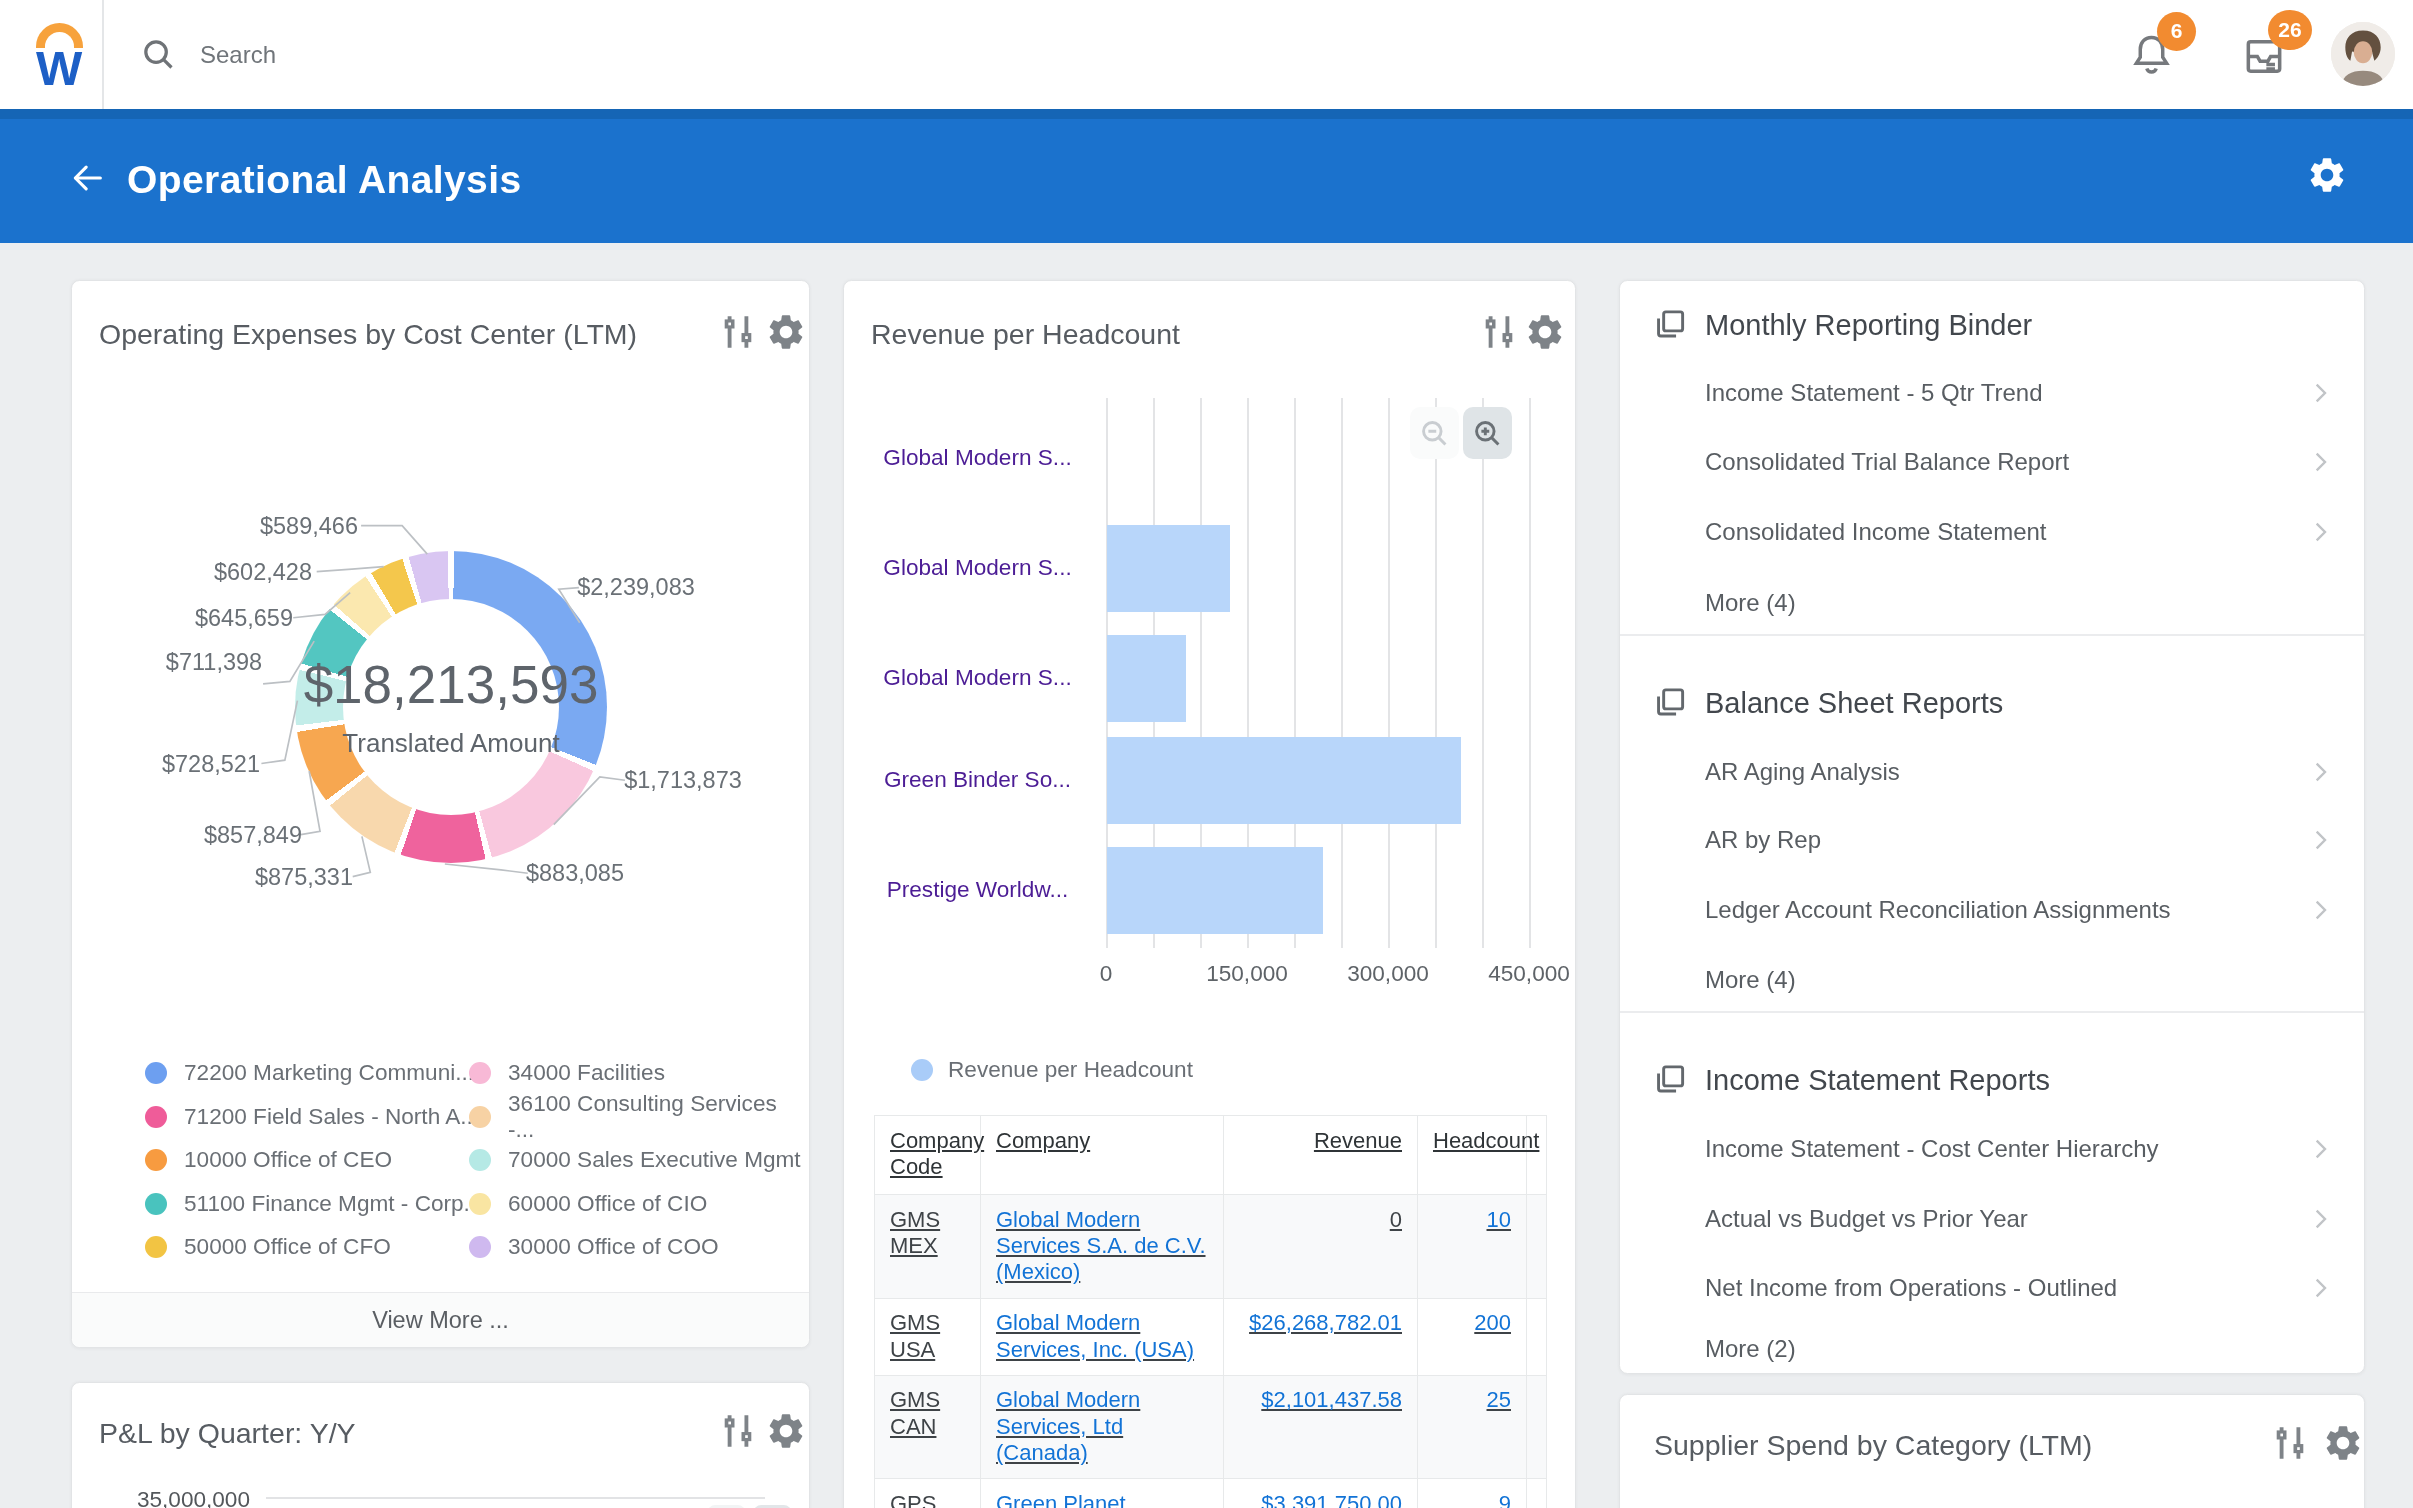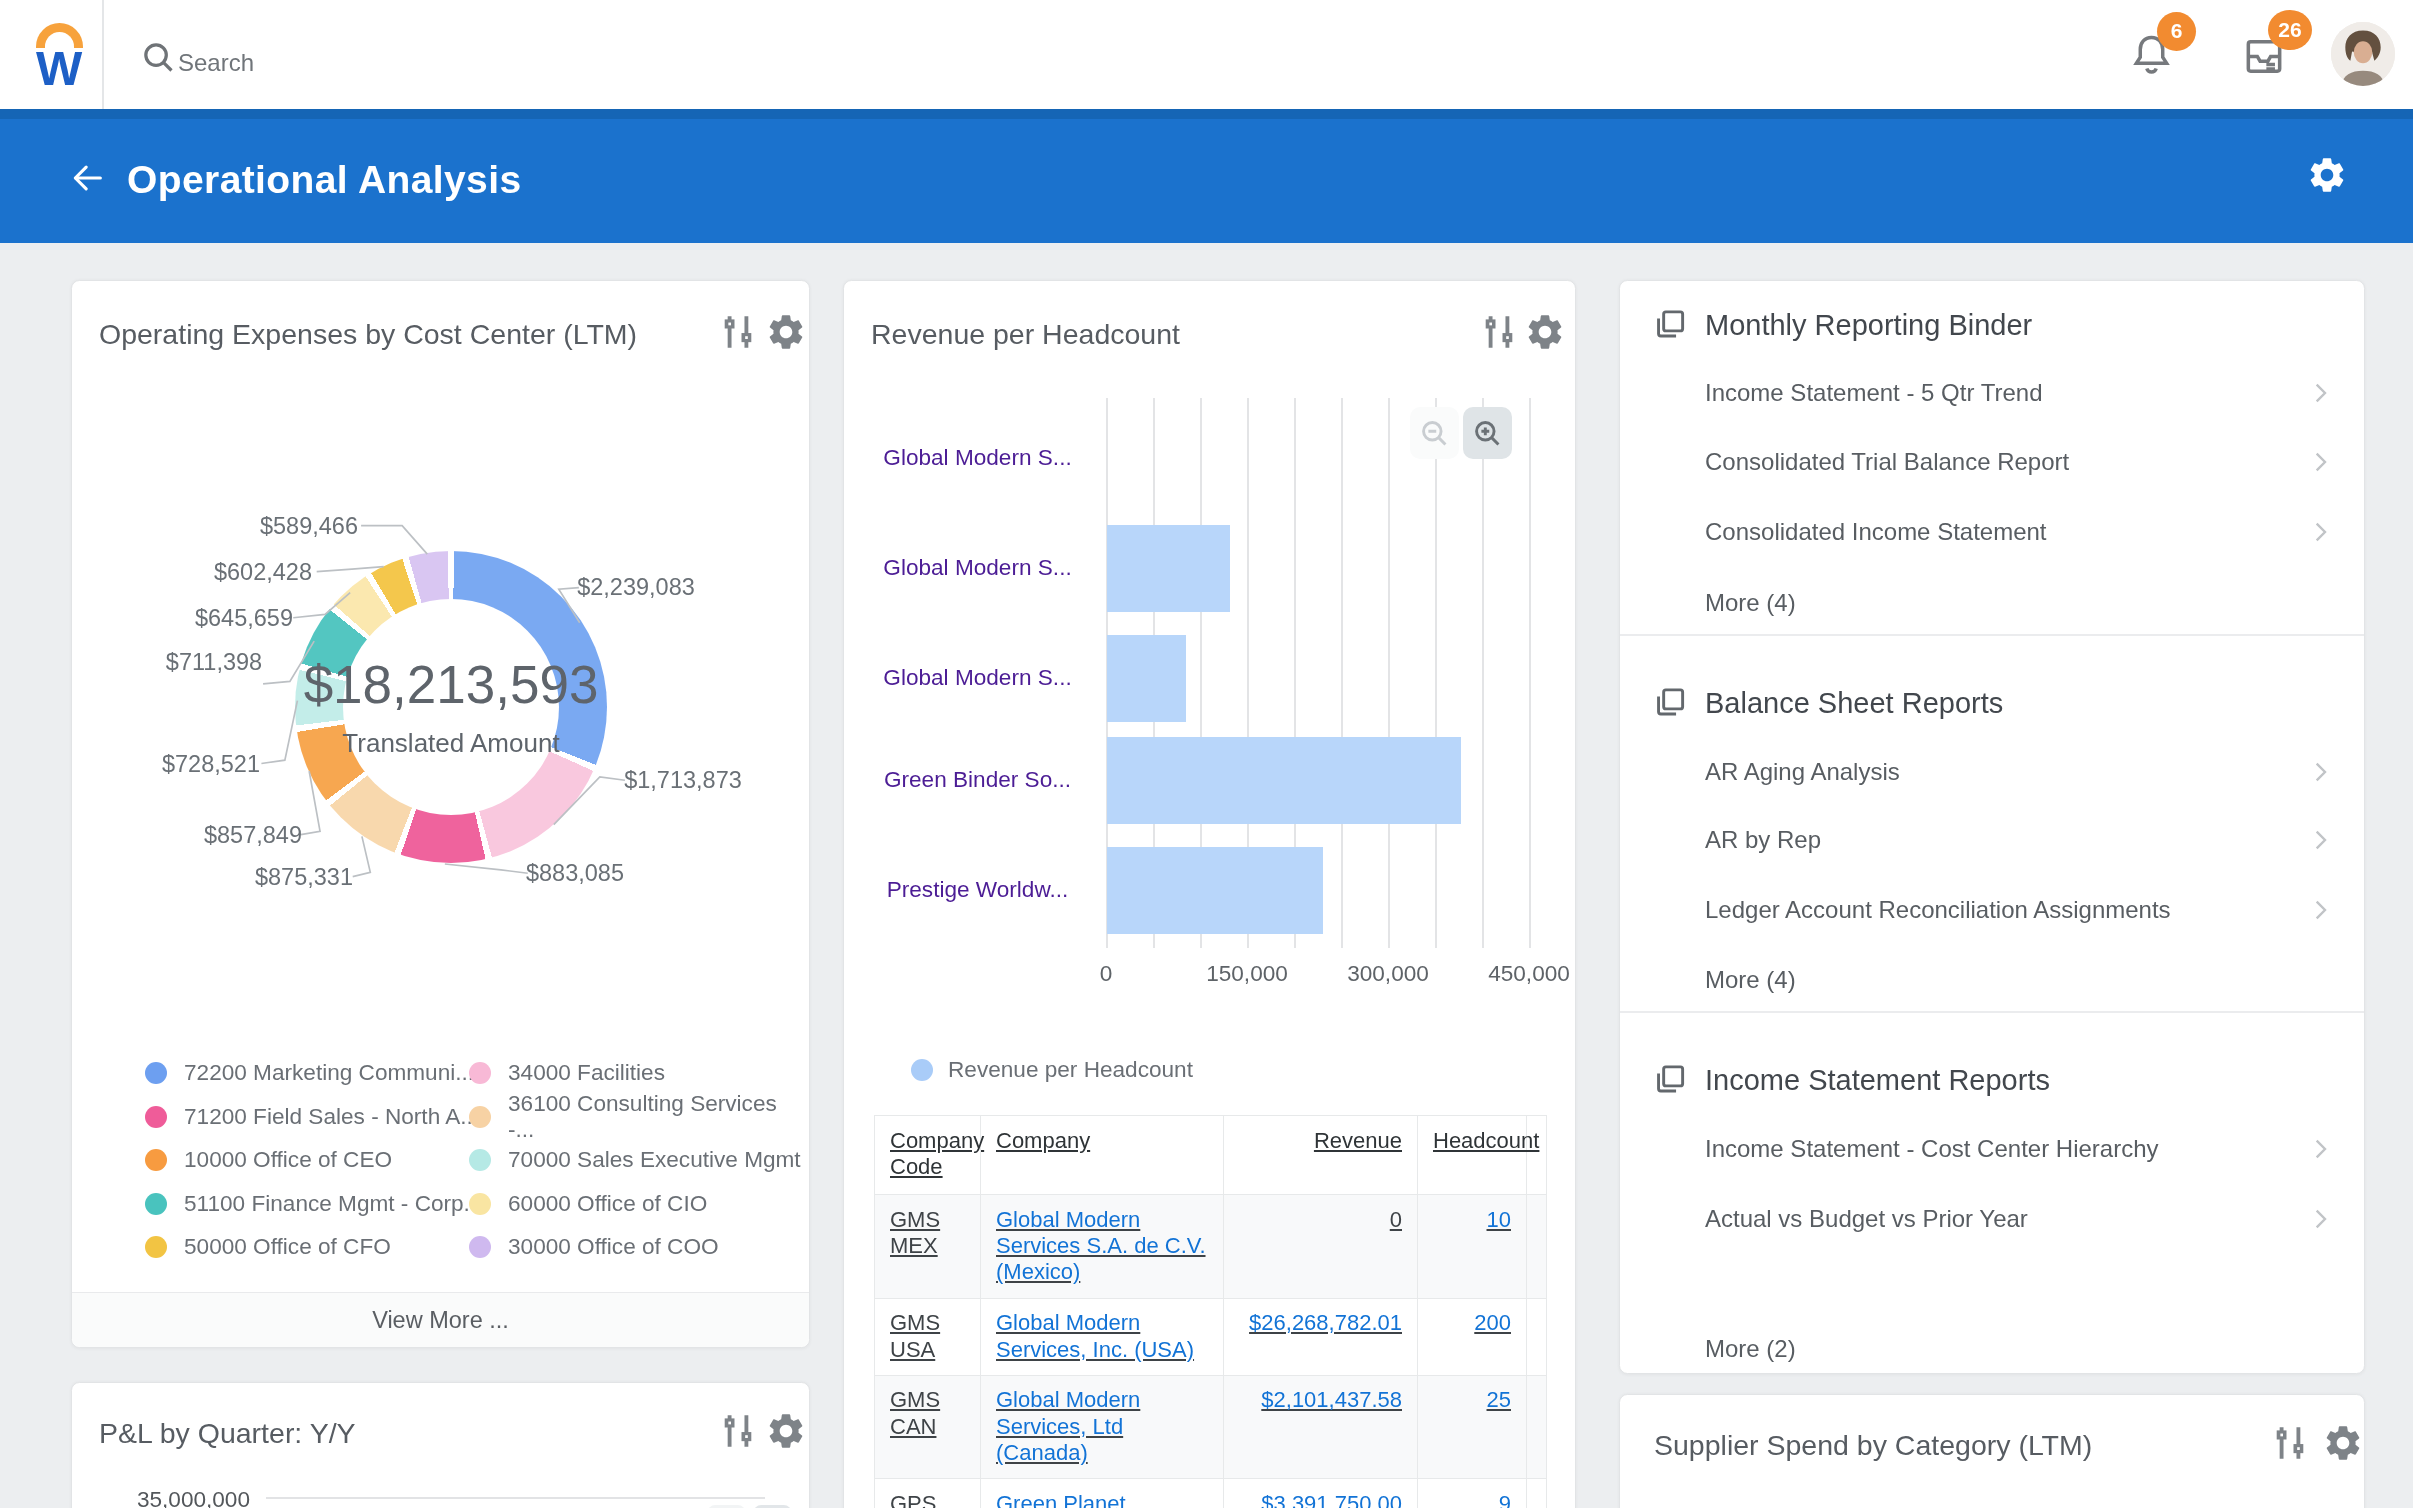--- a/index.html
+++ b/index.html
@@ -6,21 +6,21 @@
   html,body { background:#D8DADD; }
   .screen{position:relative;width:2413px;height:1508px;background:#ECEEF0;overflow:hidden;
           font-family:"Liberation Sans","DejaVu Sans",sans-serif;color:#55595E;}
 
   
   .topbar{position:absolute;top:0;left:0;width:2413px;height:109px;background:#FFFFFF;}
   .logo{position:absolute;left:34px;top:13.4px;width:50px;height:82px;}
   .logo-arc{position:absolute;left:1.7px;top:10px;width:47px;height:25px;border:9.2px solid #F7A23C;border-bottom:none;border-radius:47px 47px 0 0;}
   .logo-w{position:absolute;left:0px;top:28.5px;width:50px;text-align:center;font-size:49px;font-weight:700;color:#1D5FC6;line-height:1.1;}
   .topbar-divider{position:absolute;left:102px;top:0;width:1.7px;height:109px;background:#E4E6E8;}
-  .search{position:absolute;left:139px;top:32px;display:flex;align-items:flex-end;height:45px;cursor:text;}
+  .search{position:absolute;left:139px;top:32px;display:flex;align-items:center;gap:22px;height:45px;cursor:text;}
   .search-text{font-size:24px;color:#70757A;}
   .navicon{position:absolute;color:#76797D;}
   .badge{position:absolute;background:#F28B30;color:#FFF;border-radius:50%;display:flex;align-items:center;justify-content:center;font-size:21px;font-weight:700;}
   .avatar{position:absolute;left:2331px;top:22px;width:64px;height:64px;border-radius:50%;overflow:hidden;background:#EFEBE7;}
 
   
   .appheader{position:absolute;top:109px;left:0;width:2413px;height:134px;background:#1B72CD;}
   .appheader-strip{position:absolute;top:0;left:0;right:0;height:10px;background:#1565B5;}
   .back-btn{position:absolute;left:67px;top:49px;width:40px;height:40px;color:#FFF;cursor:pointer;}
   .header-title{position:absolute;left:127px;top:49px;font-size:39px;font-weight:700;color:#FFF;letter-spacing:0.4px;}
@@ -465,20 +465,28 @@
         </span>
     </div>
     <div class="ritem" style="top:938px;">
       <span>Actual vs Budget vs Prior Year</span>
       <span class="chev">
           <svg width="28.5" height="28.5" viewBox="0 0 24 24" fill="none" stroke="currentColor" stroke-width="2">
             <path d="M9 5l7 7-7 7"></path>
           </svg>
         </span>
     </div>
+    <div class="ritem" style="top:1007px;">
+      <span>Net Income from Operations - Outlined</span>
+      <span class="chev">
+          <svg width="28.5" height="28.5" viewBox="0 0 24 24" fill="none" stroke="currentColor" stroke-width="2">
+            <path d="M9 5l7 7-7 7"></path>
+          </svg>
+        </span>
+    </div>
     <div class="rmore" style="top:1068px;">More (2)</div>
   </div>
 
   <div class="card" id="card-pnl">
     <div class="card-title" style="left:27px;top:34px;">P&amp;L by Quarter: Y/Y</div>
     <div class="icon-btn" style="left:645px;top:27px;">
       <svg width="42" height="42" viewBox="0 0 24 24" stroke="currentColor" fill="none" stroke-width="2.2">
         <line x1="7.2" y1="3" x2="7.2" y2="21"></line>
           <line x1="16.8" y1="3" x2="16.8" y2="21"></line>
         <rect x="4.4" y="4.8" width="5.6" height="5.2" fill="currentColor" stroke="none"></rect>

